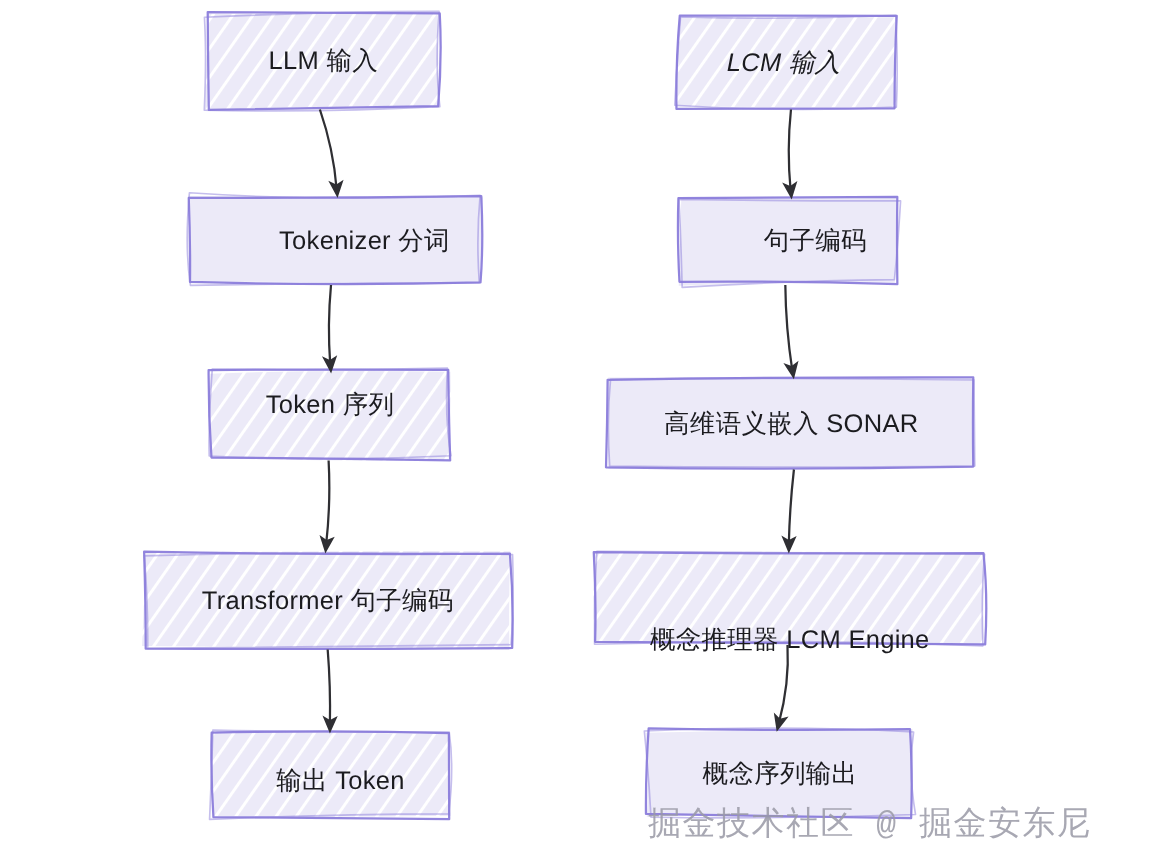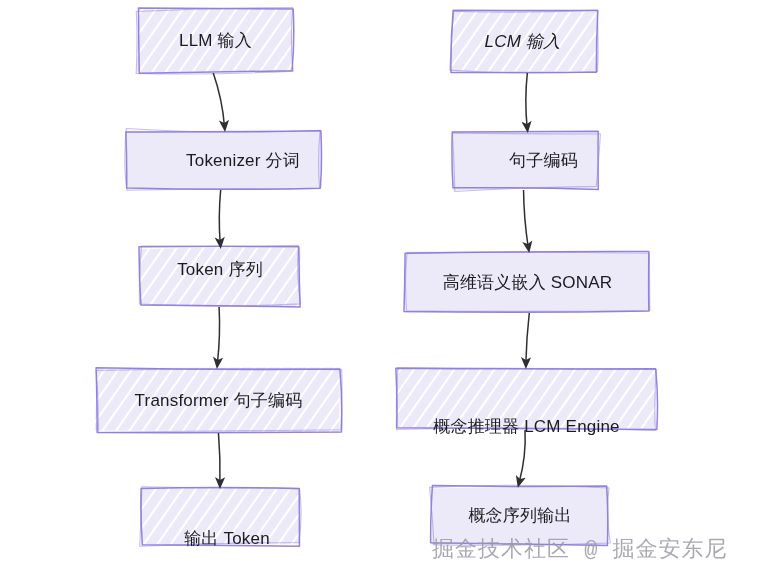--- a/index.html
+++ b/index.html
@@ -114,21 +114,21 @@
         <path d="M529.2821502057614,313 Q526.4547496570644,338 525.8646604938272,363" fill="none" stroke="#2f2f33" stroke-width="1.5" marker-end="url(#arrowhead)"></path>
         <path d="M524.9979681069959,430 Q526.3476894718793,456 519.2461934156379,482" fill="none" stroke="#2f2f33" stroke-width="1.5" marker-end="url(#arrowhead)"></path>
       </g>
   </svg>
 
   <div id="labels-layer">
       <div class="node-label" style="left: 138px; top: 9px; width: 155px; height: 63px;">LLM 输入</div>
       <div class="node-label" style="left: 126px; top: 131px; width: 234px; height: 58px;">Tokenizer 分词</div>
       <div class="node-label" style="left: 140px; top: 248px; width: 160px; height: 42px;">Token 序列</div>
       <div class="node-label" style="left: 96px; top: 368px; width: 245px; height: 64px;">Transformer 句子编码</div>
-      <div class="node-label" style="left: 142px; top: 510px; width: 170px; height: 57px;">输出 Token</div>
+      <div class="node-label" style="left: 142px; top: 492px; width: 170px; height: 57px;">输出 Token</div>
       <div class="node-label" style="left: 452px; top: 10px; width: 141px; height: 62px; font-style: italic;">LCM 输入</div>
       <div class="node-label" style="left: 471px; top: 132px; width: 145px; height: 57px;">句子编码</div>
       <div class="node-label" style="left: 405px; top: 252px; width: 245px; height: 60px;">高维语义嵌入 SONAR</div>
       <div class="node-label" style="left: 396px; top: 368px; width: 261px; height: 61px; margin-top: 28px;">概念推理器 LCM Engine</div>
       <div class="node-label" style="left: 432px; top: 487px; width: 176px; height: 57px;">概念序列输出</div>
     </div>
 
   <div class="watermark">掘金技术社区 @ 掘金安东尼</div>
 </div>
 

